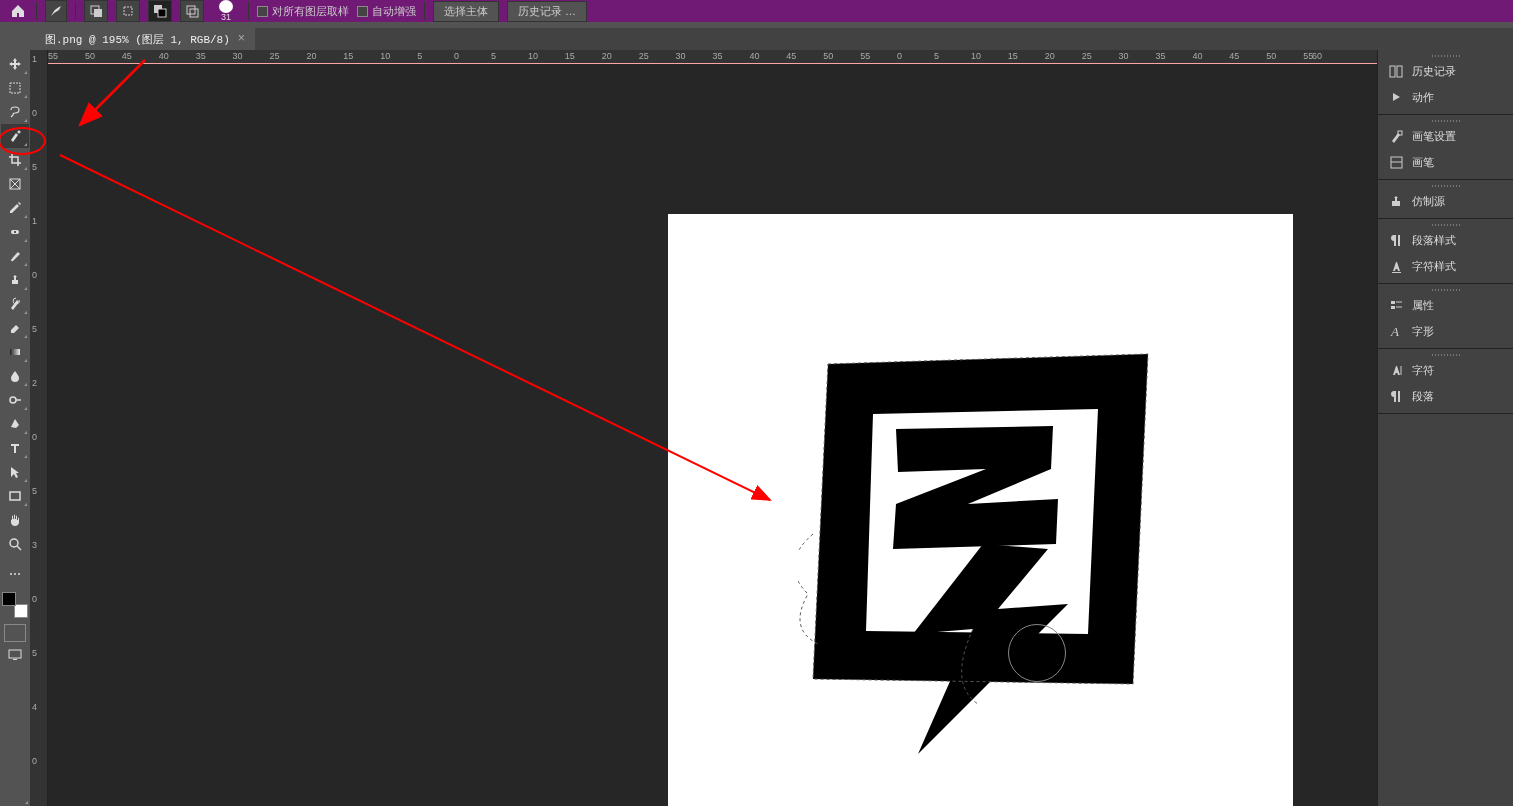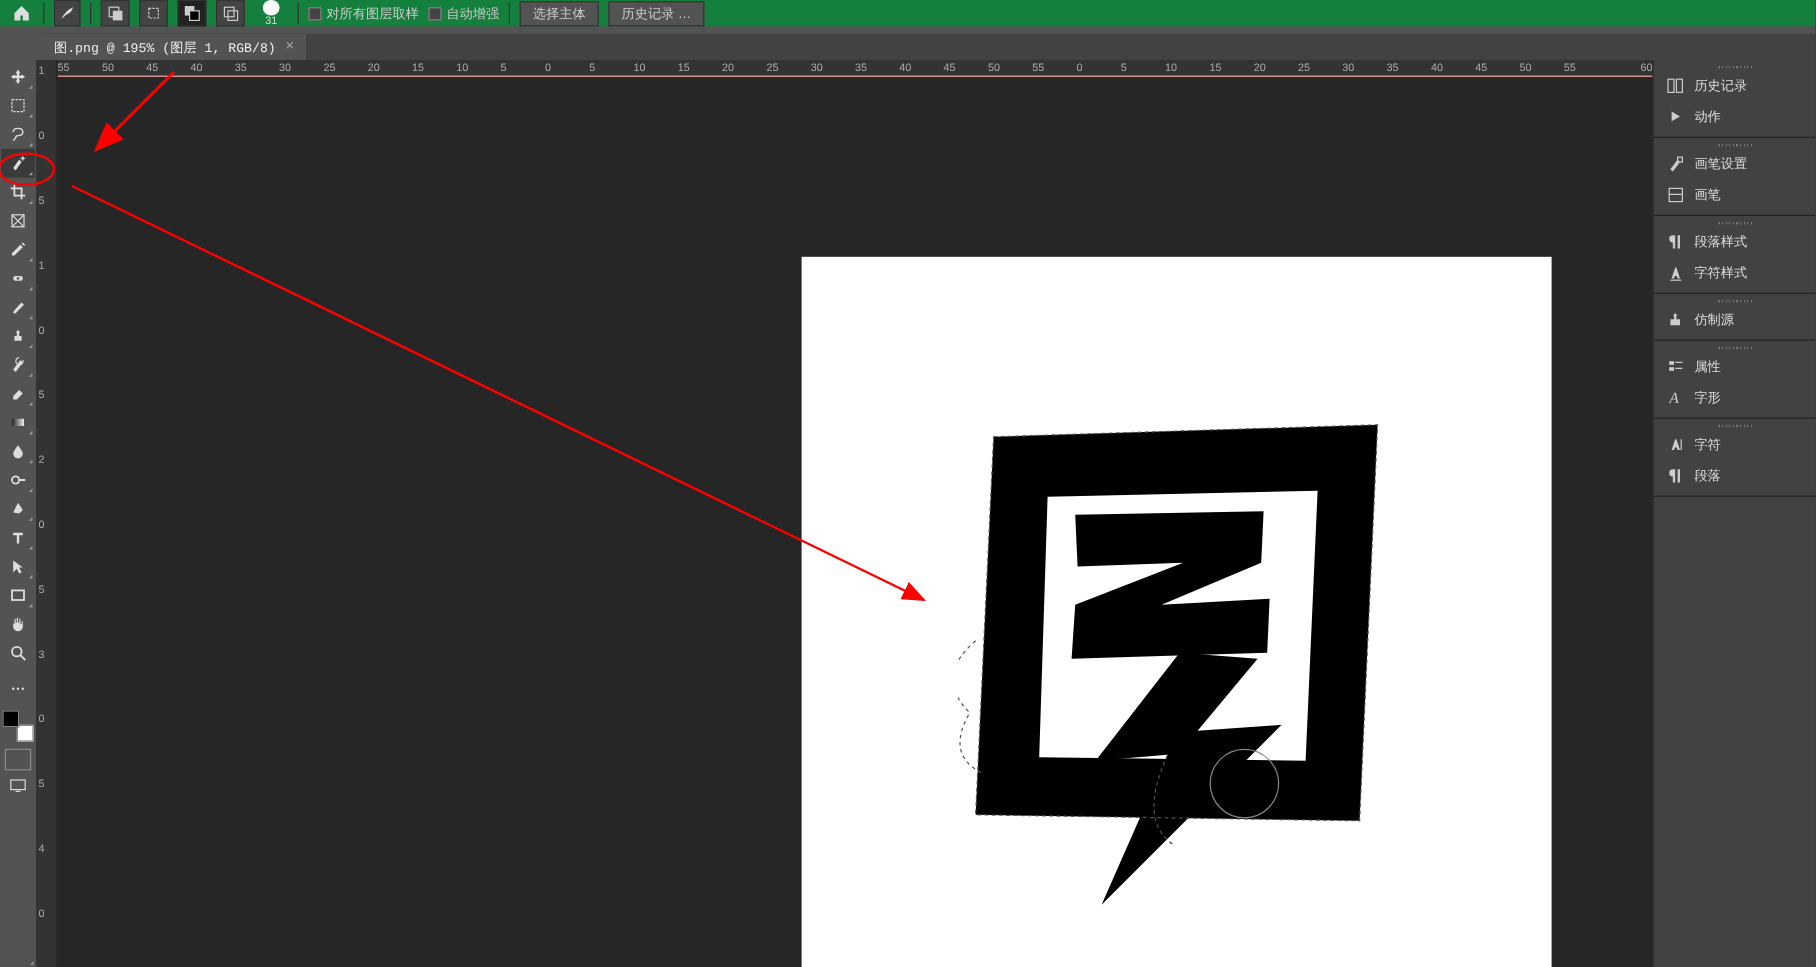--- a/index.html
+++ b/index.html
@@ -11,21 +11,21 @@
     overflow: hidden;
     width: 1513px;
     height: 806px;
     position: relative;
   }
   
   .options-bar {
     position: absolute;
     top: 0; left: 0; right: 0;
     height: 22px;
-    background: #15803d;
+    background: #701a75;
     display: flex;
     align-items: center;
     padding-left: 8px;
     gap: 8px;
   }
   .home-icon { width: 20px; height: 20px; display:flex; align-items:center; justify-content:center; }
   .tool-preset-icon { width: 22px; height: 22px; border:1px solid #333; background:#444; display:flex; align-items:center; justify-content:center; }
   .opt-btn { width:24px; height:22px; background:#444; display:flex; align-items:center; justify-content:center; border:1px solid #333;}
   .opt-btn.active { background:#222; }
   .brush-circle { width:28px; height:22px; display:flex; flex-direction:column; align-items:center; justify-content:center;}
@@ -419,21 +419,21 @@
     <div class="tick" style="left: 922.917px;">10</div>
     <div class="tick" style="left: 959.833px;">15</div>
     <div class="tick" style="left: 996.75px;">20</div>
     <div class="tick" style="left: 1033.67px;">25</div>
     <div class="tick" style="left: 1070.58px;">30</div>
     <div class="tick" style="left: 1107.5px;">35</div>
     <div class="tick" style="left: 1144.42px;">40</div>
     <div class="tick" style="left: 1181.33px;">45</div>
     <div class="tick" style="left: 1218.25px;">50</div>
     <div class="tick" style="left: 1255.17px;">55</div>
-    <div class="tick" style="left: 1319px;">60</div>
+    <div class="tick" style="left: 1264px;">60</div>
   </div>
 <div class="ruler-v">
     <div class="tick" style="top: 4px;">1</div>
     <div class="tick" style="top: 58px;">0</div>
     <div class="tick" style="top: 112px;">5</div>
     <div class="tick" style="top: 166px;">1</div>
     <div class="tick" style="top: 220px;">0</div>
     <div class="tick" style="top: 274px;">5</div>
     <div class="tick" style="top: 328px;">2</div>
     <div class="tick" style="top: 382px;">0</div>
@@ -516,44 +516,44 @@
           </svg>
       </span>
       <span>画笔</span>
     </div>
   </div>
   <div class="panel-group">
     <div class="drag-bar"></div>
     <div class="panel-item">
       <span class="panel-icon">
         <svg width="15" height="15" viewBox="0 0 15 15">
+            <path d="M7 2 L9 4 L8 4 L8 7 L11 7 L11 12 L3 12 L3 7 L6 7 L6 4 L5 4 Z" fill="#ccc"></path>
+          </svg>
+      </span>
+      <span>仿制源</span>
+    </div>
+  </div>
+  <div class="panel-group">
+    <div class="drag-bar"></div>
+    <div class="panel-item">
+      <span class="panel-icon">
+        <svg width="15" height="15" viewBox="0 0 15 15">
             <path d="M5 2 Q2 2 2 5 Q2 8 5 8 L5 13 L7 13 L7 2 L9 2 L9 13 L11 13 L11 2 Z" fill="#ccc"></path>
           </svg>
       </span>
       <span>段落样式</span>
     </div>
     <div class="panel-item">
       <span class="panel-icon">
         <svg width="15" height="15" viewBox="0 0 15 15">
             <path d="M4 12 L7 3 L8 3 L11 12 L9 12 L8.3 10 L6.7 10 L6 12 Z" fill="#ccc"></path>
             <rect x="3" y="13" width="9" height="1" fill="#ccc"></rect>
           </svg>
       </span>
       <span>字符样式</span>
-    </div>
-  </div>
-  <div class="panel-group">
-    <div class="drag-bar"></div>
-    <div class="panel-item">
-      <span class="panel-icon">
-        <svg width="15" height="15" viewBox="0 0 15 15">
-            <path d="M7 2 L9 4 L8 4 L8 7 L11 7 L11 12 L3 12 L3 7 L6 7 L6 4 L5 4 Z" fill="#ccc"></path>
-          </svg>
-      </span>
-      <span>仿制源</span>
     </div>
   </div>
   <div class="panel-group">
     <div class="drag-bar"></div>
     <div class="panel-item">
       <span class="panel-icon">
         <svg width="15" height="15" viewBox="0 0 15 15">
             <rect x="2" y="3" width="4" height="3" fill="#ccc"></rect>
             <line x1="7" y1="4" x2="13" y2="4" stroke="#ccc"></line>
             <rect x="2" y="8" width="4" height="3" fill="#ccc"></rect>

